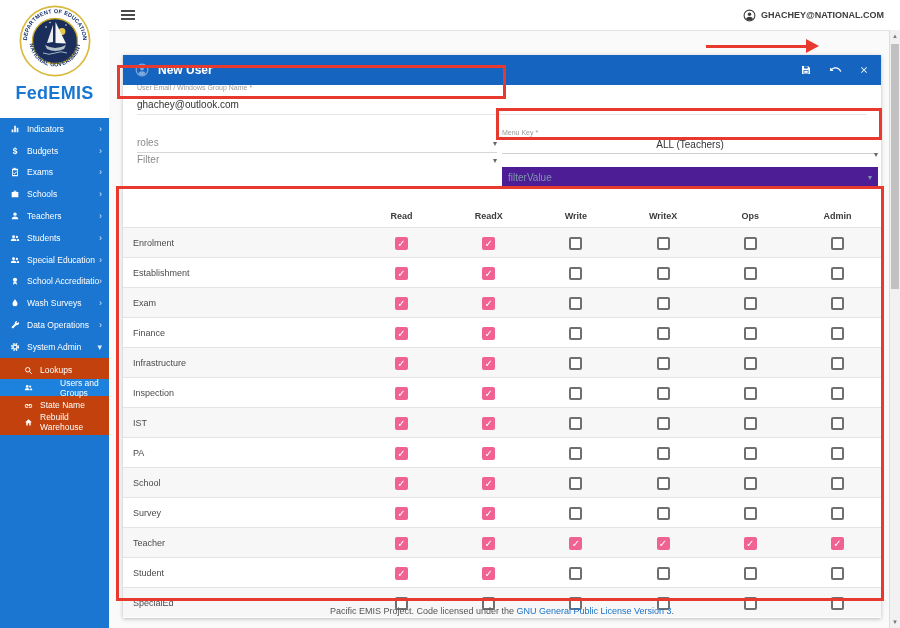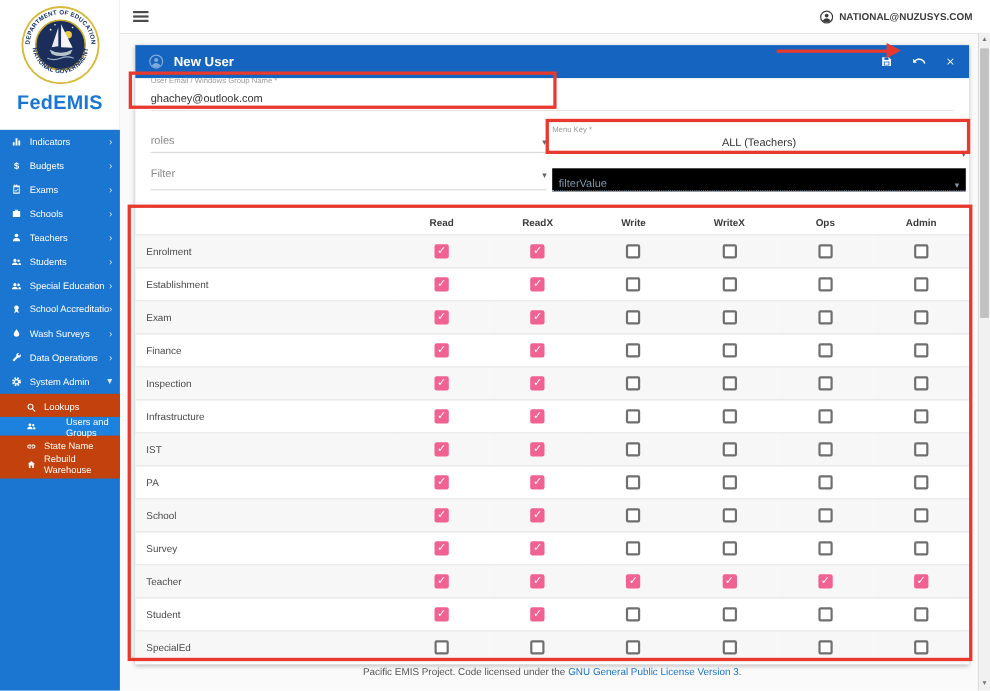--- a/index.html
+++ b/index.html
@@ -22,36 +22,36 @@
   .smi .ic{width:9px;height:9px;margin-right:7px;flex:none;color:#fff;fill:currentColor;}
   .smi.active{background:#1d82dd;gap:20px;}
   
   #topbar{position:absolute;left:109px;top:0;right:0;height:30px;background:#fff;border-bottom:1px solid #e4e4e4;display:flex;align-items:center;z-index:1;}
   #burger{margin-left:12px;width:14px;cursor:pointer;}
   #burger i{display:block;height:2px;background:#4a4a4a;margin:2px 0;}
   #user-chip{margin-left:auto;margin-right:16px;display:flex;align-items:center;gap:5px;color:#3c3c3c;font-weight:bold;font-size:9px;cursor:pointer;}
   #user-chip svg{width:13px;height:13px;color:#3c3c3c;fill:currentColor;}
   
   #main{position:absolute;left:109px;top:31px;right:12px;bottom:0;background:#fafafa;}
-  #card{position:absolute;left:14px;top:10px;width:758px;height:563px;background:#fff;box-shadow:0 1px 4px rgba(0,0,0,.25);}
+  #card{position:absolute;left:14px;top:24px;width:758px;height:563px;background:#fff;box-shadow:0 1px 4px rgba(0,0,0,.25);}
   #card-header{height:30px;background:#1565c0;display:flex;align-items:center;padding:0 12px;color:#fff;}
   #card-header .ptitle{font-size:12px;font-weight:bold;margin-left:9px;}
   #card-header .usr-ic{width:14px;height:14px;color:#7fa8dc;fill:currentColor;}
   #hdr-actions{margin-left:auto;display:flex;align-items:center;gap:17px;}
   #hdr-actions svg{cursor:pointer;color:#fff;fill:currentColor;}
   .sv{width:12px;height:12px;} .un{width:13px;height:13px;} .cl{width:10px;height:10px;}
   
   .fld{position:absolute;box-sizing:border-box;}
   #f-email{left:14px;right:14px;top:29px;height:31px;border-bottom:1px solid #e6e6e6;}
   .flabel{font-size:7px;color:#9a9a9a;display:block;margin-bottom:3px;}
   .fvalue{font-size:10px;color:#333;}
   #f-roles{left:14px;width:360px;top:70px;height:28px;border-bottom:1px solid #d6d6d6;display:flex;align-items:flex-end;padding-bottom:4px;cursor:pointer;}
   #f-menukey{left:379px;width:376px;top:70px;height:29px;border-bottom:1px solid #cfcfcf;cursor:pointer;padding-top:4px;}
-  #f-filter{left:14px;width:360px;top:106px;height:26px;border-bottom:1px solid #d6d6d6;display:flex;align-items:flex-end;padding-bottom:8px;cursor:pointer;}
-  #f-filterval{left:379px;width:376px;top:112px;height:21px;background:#000000;border-bottom:1px dotted #8ba0b5;display:flex;align-items:flex-end;padding:0 6px;cursor:pointer;}
+  #f-filter{left:14px;width:360px;top:106px;height:26px;border-bottom:1px solid #d6d6d6;display:flex;align-items:flex-end;padding-bottom:21px;cursor:pointer;}
+  #f-filterval{left:379px;width:376px;top:112px;height:21px;background:#4c1d95;border-bottom:1px dotted #8ba0b5;display:flex;align-items:center;padding:0 6px;cursor:pointer;}
   .ph{font-size:10px;color:#8a8a8a;flex:1;}
   .ph.blue{color:#7f95aa;}
   .caret{font-size:8px;color:#666;margin-left:auto;}
   .caret.blue{color:#7f95aa;}
   #f-menukey .mkrow{display:flex;align-items:center;flex-direction:column;}
   #f-menukey .fvalue{flex:1;}
   
   #perm-wrap{position:absolute;left:0;right:0;top:151px;}
   #perm-table{width:100%;border-collapse:collapse;table-layout:fixed;}
   #perm-table th{font-size:9px;color:#3c3c3c;font-weight:bold;text-align:center;padding:5px 0 6px;}
@@ -282,21 +282,21 @@
 <div id="topbar">
   <div id="burger">
       <i></i>
       <i></i>
       <i></i>
     </div>
   <div id="user-chip">
     <svg>
         <use href="#person-circle-icon"></use>
       </svg>
-    <span>NATIONAL@NUZUSYS.COM</span>
+    <span>GHACHEY@NATIONAL.COM</span>
   </div>
 </div>
 
 <div id="main">
   <div id="card">
     <div id="card-header">
       <svg class="usr-ic">
           <use href="#person-circle-icon"></use>
         </svg>
       <span class="ptitle">New User</span>
@@ -385,30 +385,30 @@
             <tr>
               <td class="rname">Finance</td>
               <td><span class="cb on">✓</span></td>
               <td><span class="cb on">✓</span></td>
               <td><span class="cb"></span></td>
               <td><span class="cb"></span></td>
               <td><span class="cb"></span></td>
               <td><span class="cb"></span></td>
             </tr>
             <tr>
+              <td class="rname">Infrastructure</td>
+              <td><span class="cb on">✓</span></td>
+              <td><span class="cb on">✓</span></td>
+              <td><span class="cb"></span></td>
+              <td><span class="cb"></span></td>
+              <td><span class="cb"></span></td>
+              <td><span class="cb"></span></td>
+            </tr>
+            <tr>
               <td class="rname">Inspection</td>
-              <td><span class="cb on">✓</span></td>
-              <td><span class="cb on">✓</span></td>
-              <td><span class="cb"></span></td>
-              <td><span class="cb"></span></td>
-              <td><span class="cb"></span></td>
-              <td><span class="cb"></span></td>
-            </tr>
-            <tr>
-              <td class="rname">Infrastructure</td>
               <td><span class="cb on">✓</span></td>
               <td><span class="cb on">✓</span></td>
               <td><span class="cb"></span></td>
               <td><span class="cb"></span></td>
               <td><span class="cb"></span></td>
               <td><span class="cb"></span></td>
             </tr>
             <tr>
               <td class="rname">IST</td>
               <td><span class="cb on">✓</span></td>

